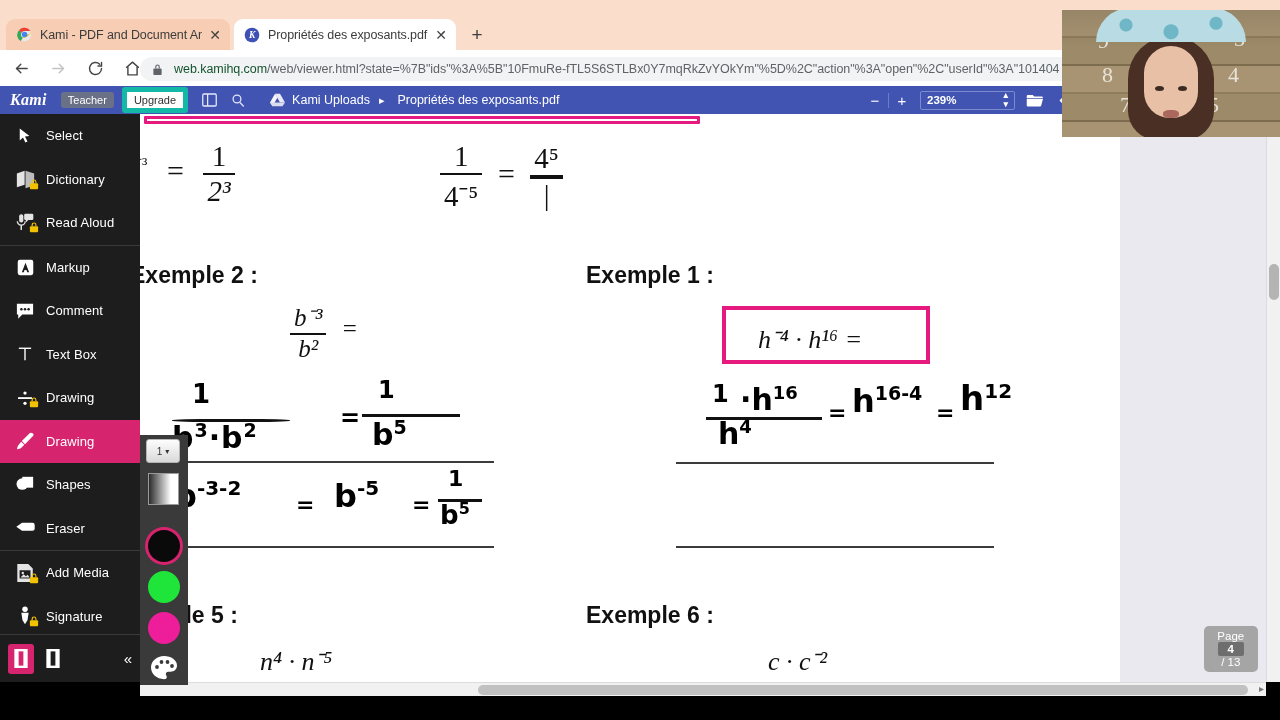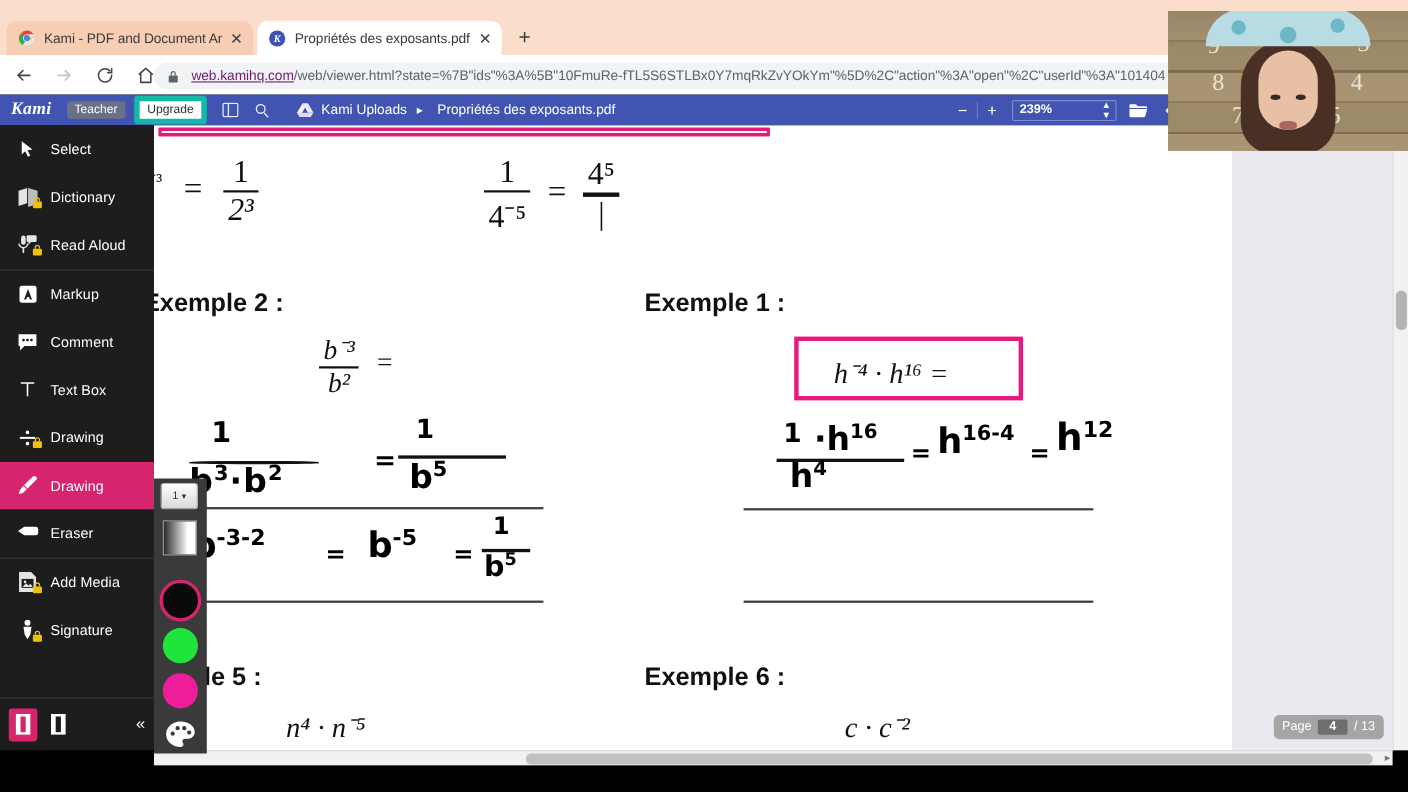--- a/index.html
+++ b/index.html
@@ -54,21 +54,21 @@
     position: absolute; left: 140px; top: 57px;
     width: 935px; height: 24px;
     background: #f1f3f4; border-radius: 13px;
     display: flex; align-items: center;
     padding: 0 12px;
     overflow: hidden;
   }
   .omnibox .lock { flex: 0 0 14px; margin-right: 8px; display:flex; align-items:center; }
   .omnibox .url { font-size: 12.5px; color: #5f6368; white-space: nowrap;
                   letter-spacing: -0.05px; }
-  .omnibox .url b { color: #701a75; font-weight: 400; text-decoration: underline; }
+  .omnibox .url b { color: #14532d; font-weight: 400; }
 
   
   .kami-header {
     position: absolute; left: 0; top: 86px; width: 1280px; height: 28px;
     background: #4154b1;
     display: flex; align-items: center;
     color: #fff;
   }
   .kami-logo { font-family: "Liberation Serif", serif; font-style: italic;
                font-weight: bold; font-size: 16px; margin-left: 10px;
@@ -209,21 +209,21 @@
     background: #f1f1f1; border-top: 1px solid #dcdcdc;
   }
   .hthumb { position: absolute; top: 2px; left: 338px; width: 770px; height: 10px;
             background: #c1c1c1; border-radius: 5px; }
   .hscroll-arrow { position:absolute; right:2px; top:0px; font-size:10px; color:#777; }
 
   .page-indicator {
     position: absolute; right: 22px; bottom: 48px;
     background: rgba(150,150,150,0.82); border-radius: 5px;
     display:flex; align-items:center; padding: 4px 8px;
-    font-size: 11.5px; color:#ffffff;
+    font-size: 11.5px; color:#ffffff;flex-direction:column;
   }
   .page-indicator .pnum {
     background: #6e6e6e; color:#fff; padding: 1px 10px;
     margin: 0 6px; border-radius: 2px; font-weight: bold;
   }
 
   
   .webcam {
     position: absolute; right: 0px; top: 10px; width: 218px; height: 127px;
     overflow: hidden;
@@ -588,20 +588,29 @@
     <div class="tool active">
       <span class="tool-ico">
         <svg width="20" height="20" viewBox="0 0 22 22" fill="#ffffff">
           <path d="M18.5 2.2a2 2 0 0 1 1.3 3.4L11 14.5 7.5 11l8.9-8.7a2 2 0 0 1 2.1-.1z"></path>
           <path d="M6.8 11.7l3.5 3.5-3.4 3.3c-1.3 1.3-4.6 1.6-4.6 1.6s.4-3.4 1.6-4.6z"></path>
         </svg>
       </span>
       <span class="tool-label">Drawing</span>
     </div>
 
+    <div class="tool">
+      <span class="tool-ico">
+        <svg width="20" height="19" viewBox="0 0 22 21" fill="#ffffff">
+          <rect x="8" y="2" width="12" height="12"></rect>
+          <circle cx="8" cy="10" r="6.4"></circle>
+        </svg>
+      </span>
+      <span class="tool-label">Shapes</span>
+    </div>
 
     <div class="tool">
       <span class="tool-ico">
         <svg width="21" height="17" viewBox="0 0 24 18" fill="#ffffff">
           <path d="M8 2.5h12a2.5 2.5 0 0 1 2.5 2.5v4A2.5 2.5 0 0 1 20 11.5H8L1.5 7z"></path>
         </svg>
       </span>
       <span class="tool-label">Eraser</span>
     </div>
 

